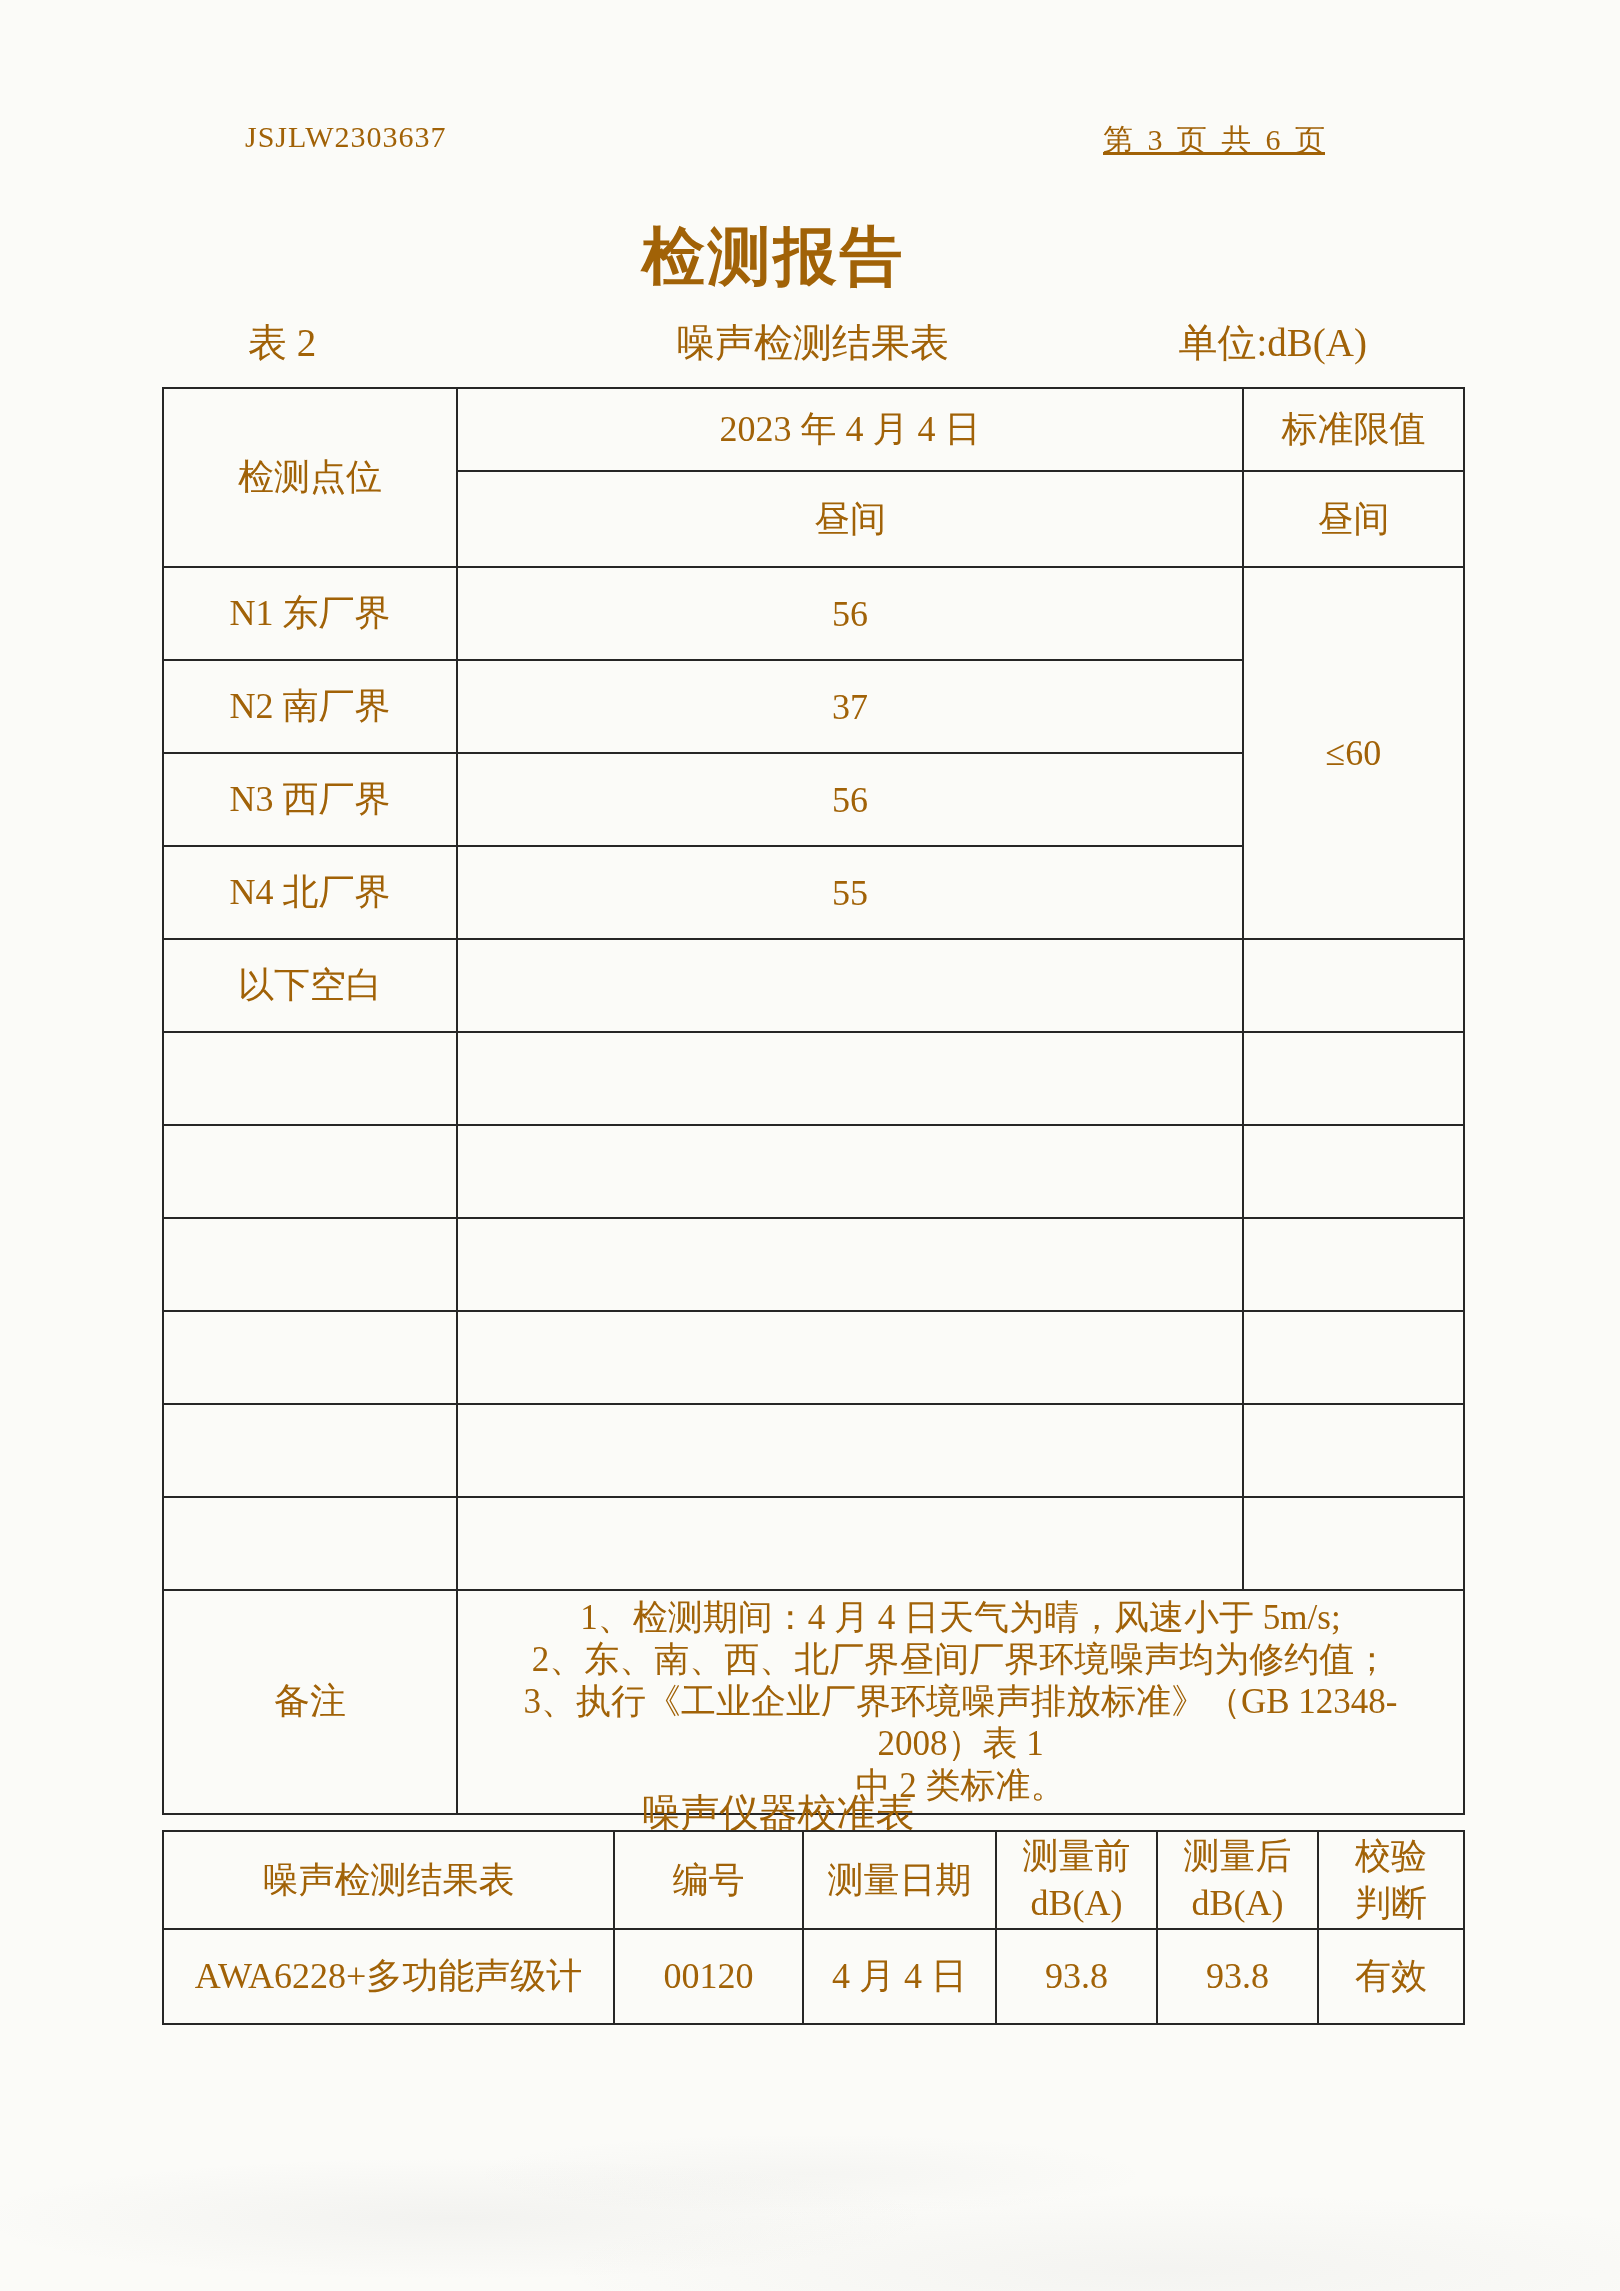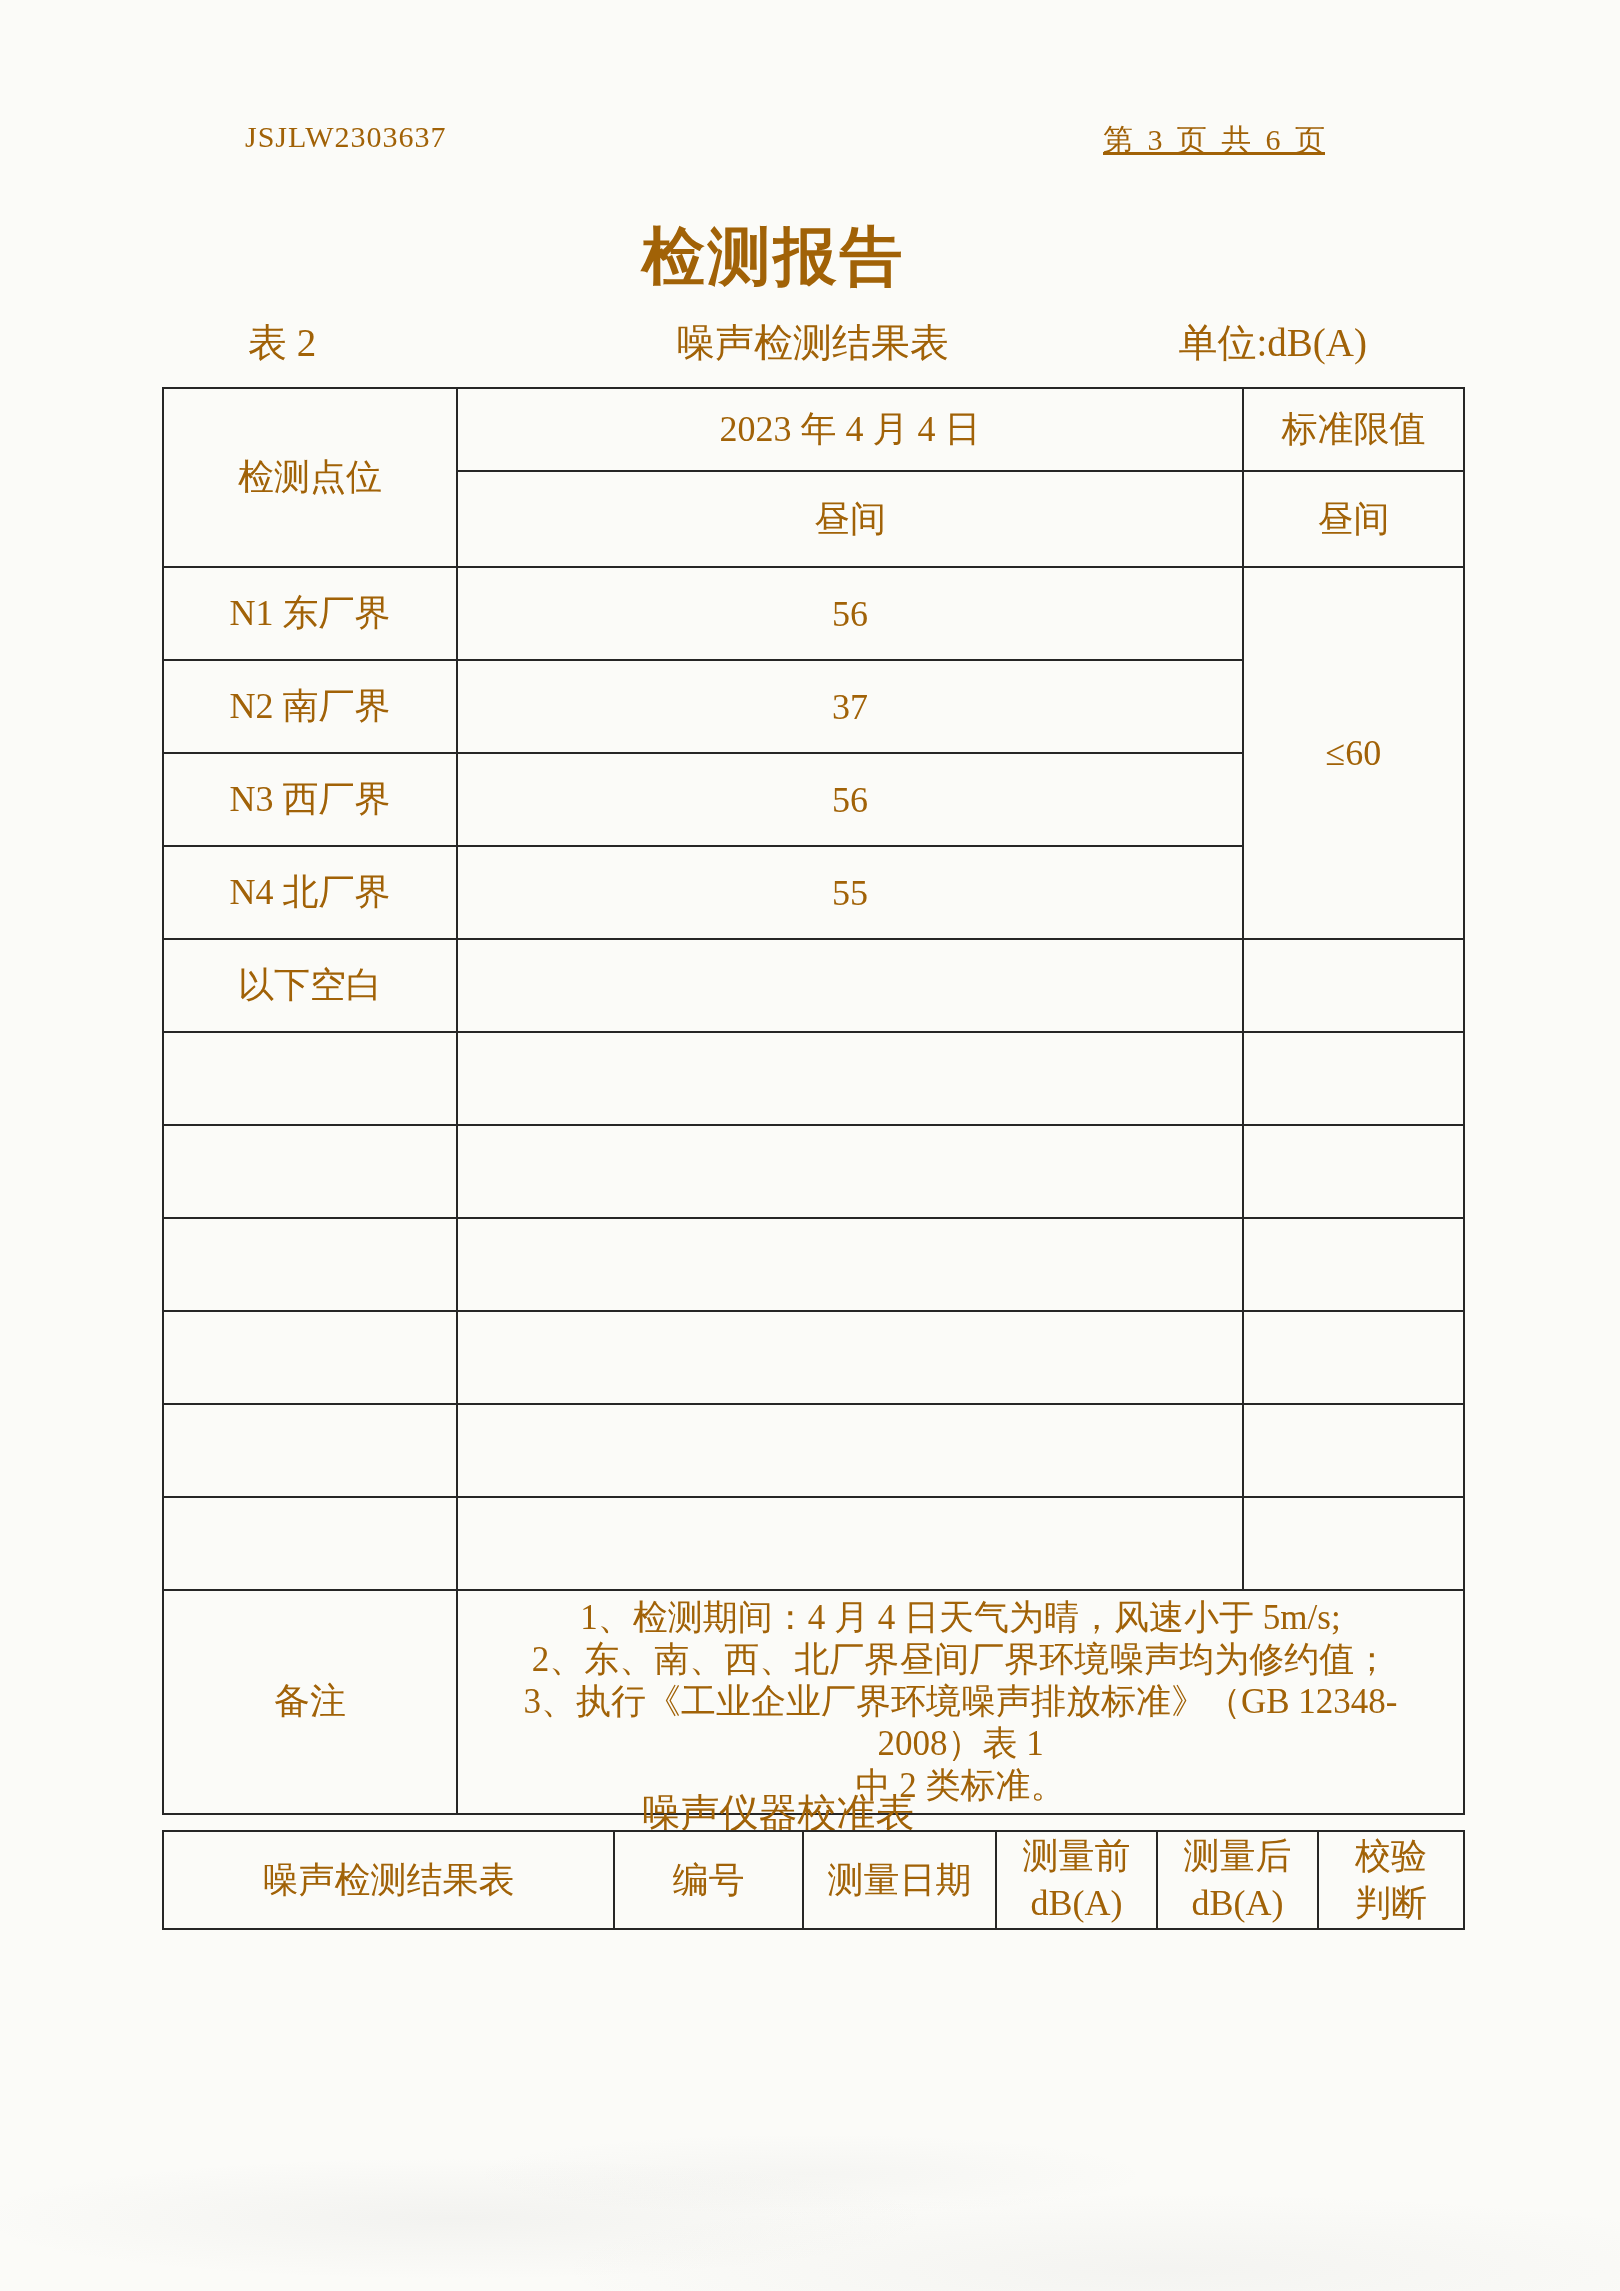--- a/index.html
+++ b/index.html
@@ -218,18 +218,26 @@
         <th>噪声检测结果表</th>
         <th>编号</th>
         <th>测量日期</th>
         <th>测量前
 dB(A)</th>
         <th>测量后
 dB(A)</th>
         <th>校验
 判断</th>
       </tr>
+      <tr class="r-cal-d">
+        <td>AWA6228+多功能声级计</td>
+        <td>00120</td>
+        <td>4 月 4 日</td>
+        <td>93.8</td>
+        <td>93.8</td>
+        <td>有效</td>
+      </tr>
     </tbody>
   </table>
 
   <div class="scan-noise"></div>
 </div>
 
 
 </body></html>

